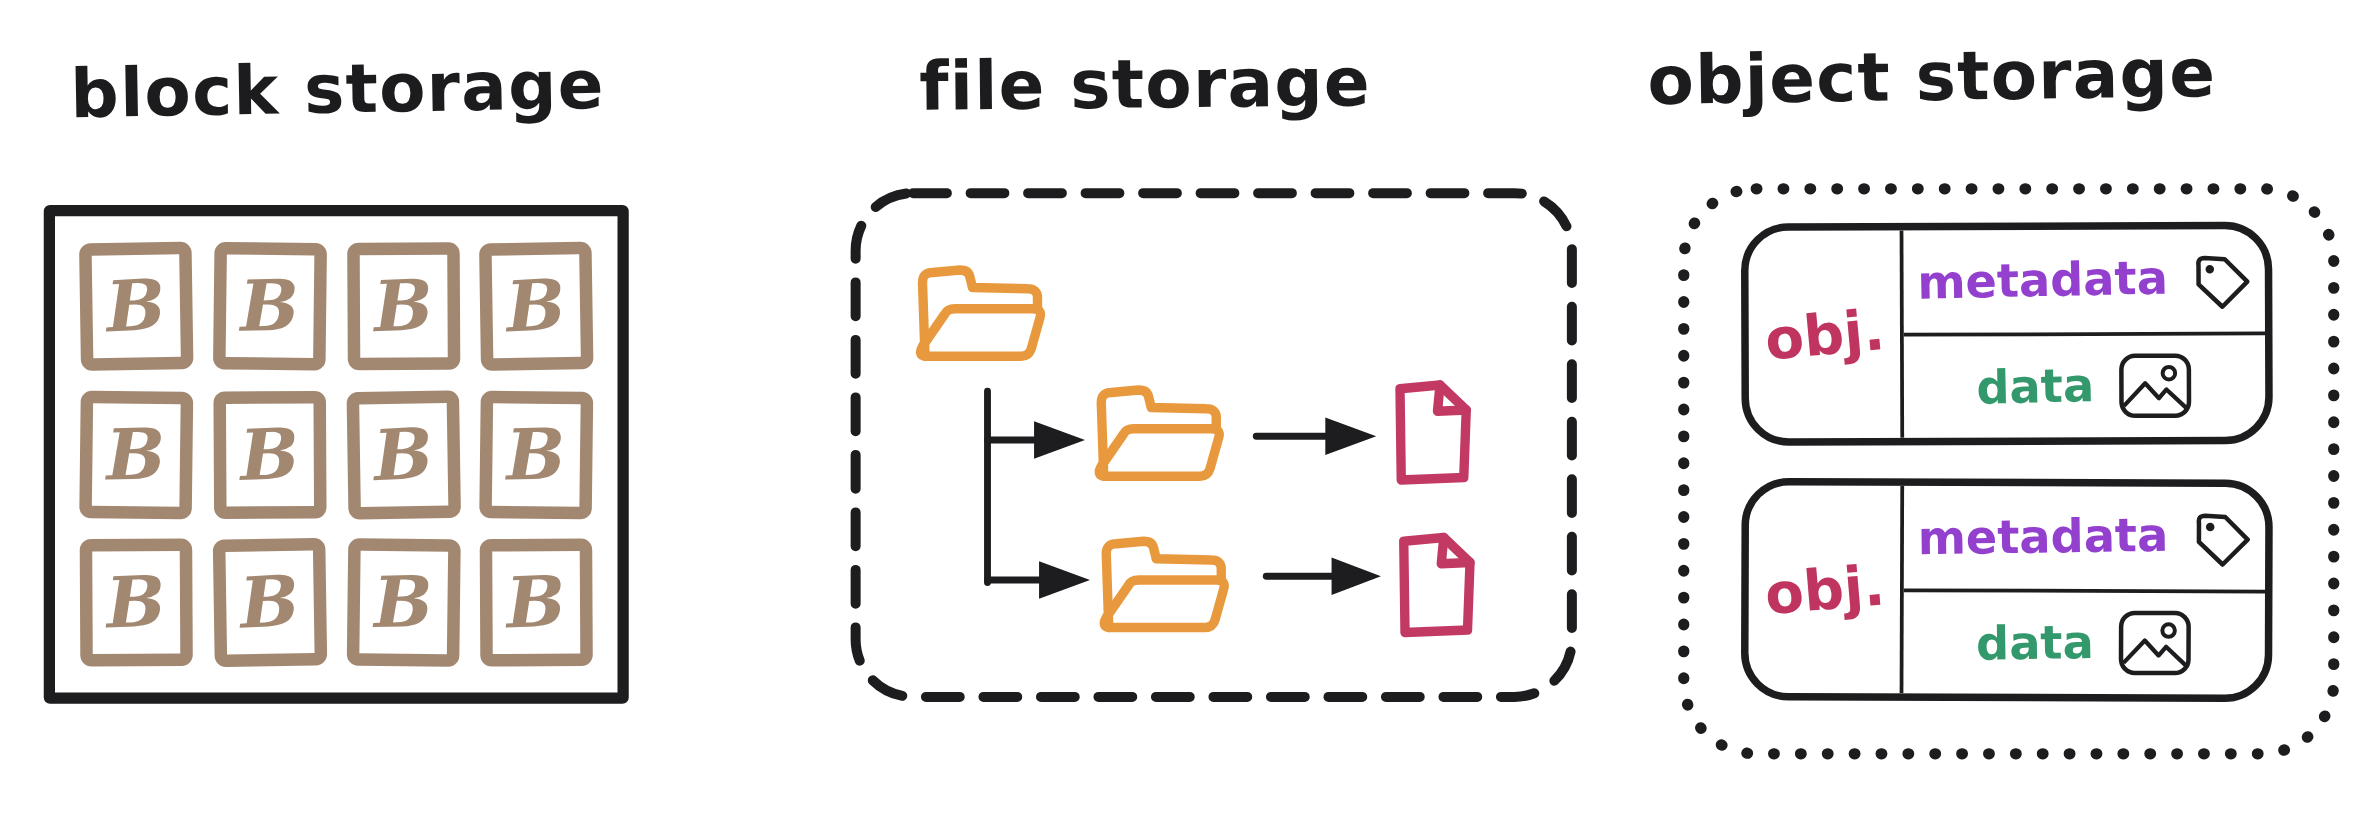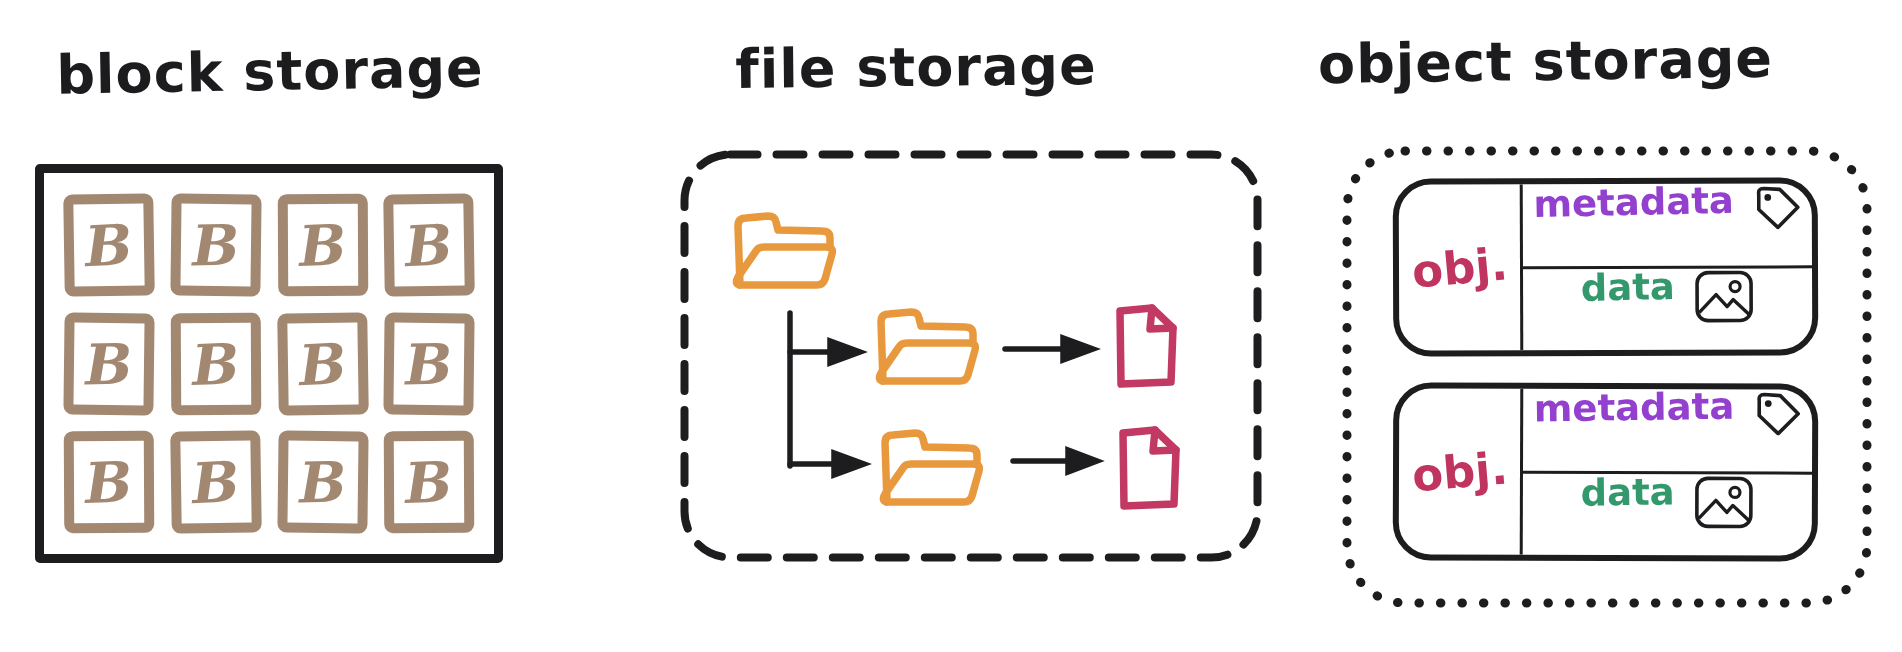--- a/index.html
+++ b/index.html
@@ -43,21 +43,21 @@
     border:6px solid #1d1d1f;border-radius:38px;background:#fff;display:flex;overflow:hidden;
   }
   .obj-card.card-1{top:178px;transform:rotate(-0.2deg);}
   .obj-card.card-2{top:383px;transform:rotate(0.2deg);}
   .obj-left{
     width:121px;flex:0 0 auto;display:flex;align-items:center;justify-content:center;
     border-right:3.5px solid #1d1d1f;
   }
   .obj-label{font-size:45px;font-weight:700;color:#c0355f;transform:rotate(-5deg);}
   .obj-rows{flex:1;display:flex;flex-direction:column;}
-  .obj-row{flex:1;display:flex;justify-content:center;gap:18px;}
+  .obj-row{flex:1;display:flex;align-items:center;justify-content:center;gap:18px;}
   .obj-row.meta{border-bottom:3.5px solid #1d1d1f;}
   .row-label{font-size:37px;font-weight:700;line-height:1;transform:rotate(-1deg);}
   .row-label.meta{color:#9340cf;}
   .row-label.data{color:#33986b;}
   .row-icon{flex:0 0 auto;display:block;}
 </style>
 </head>
 <body>
 
 <div class="canvas">

